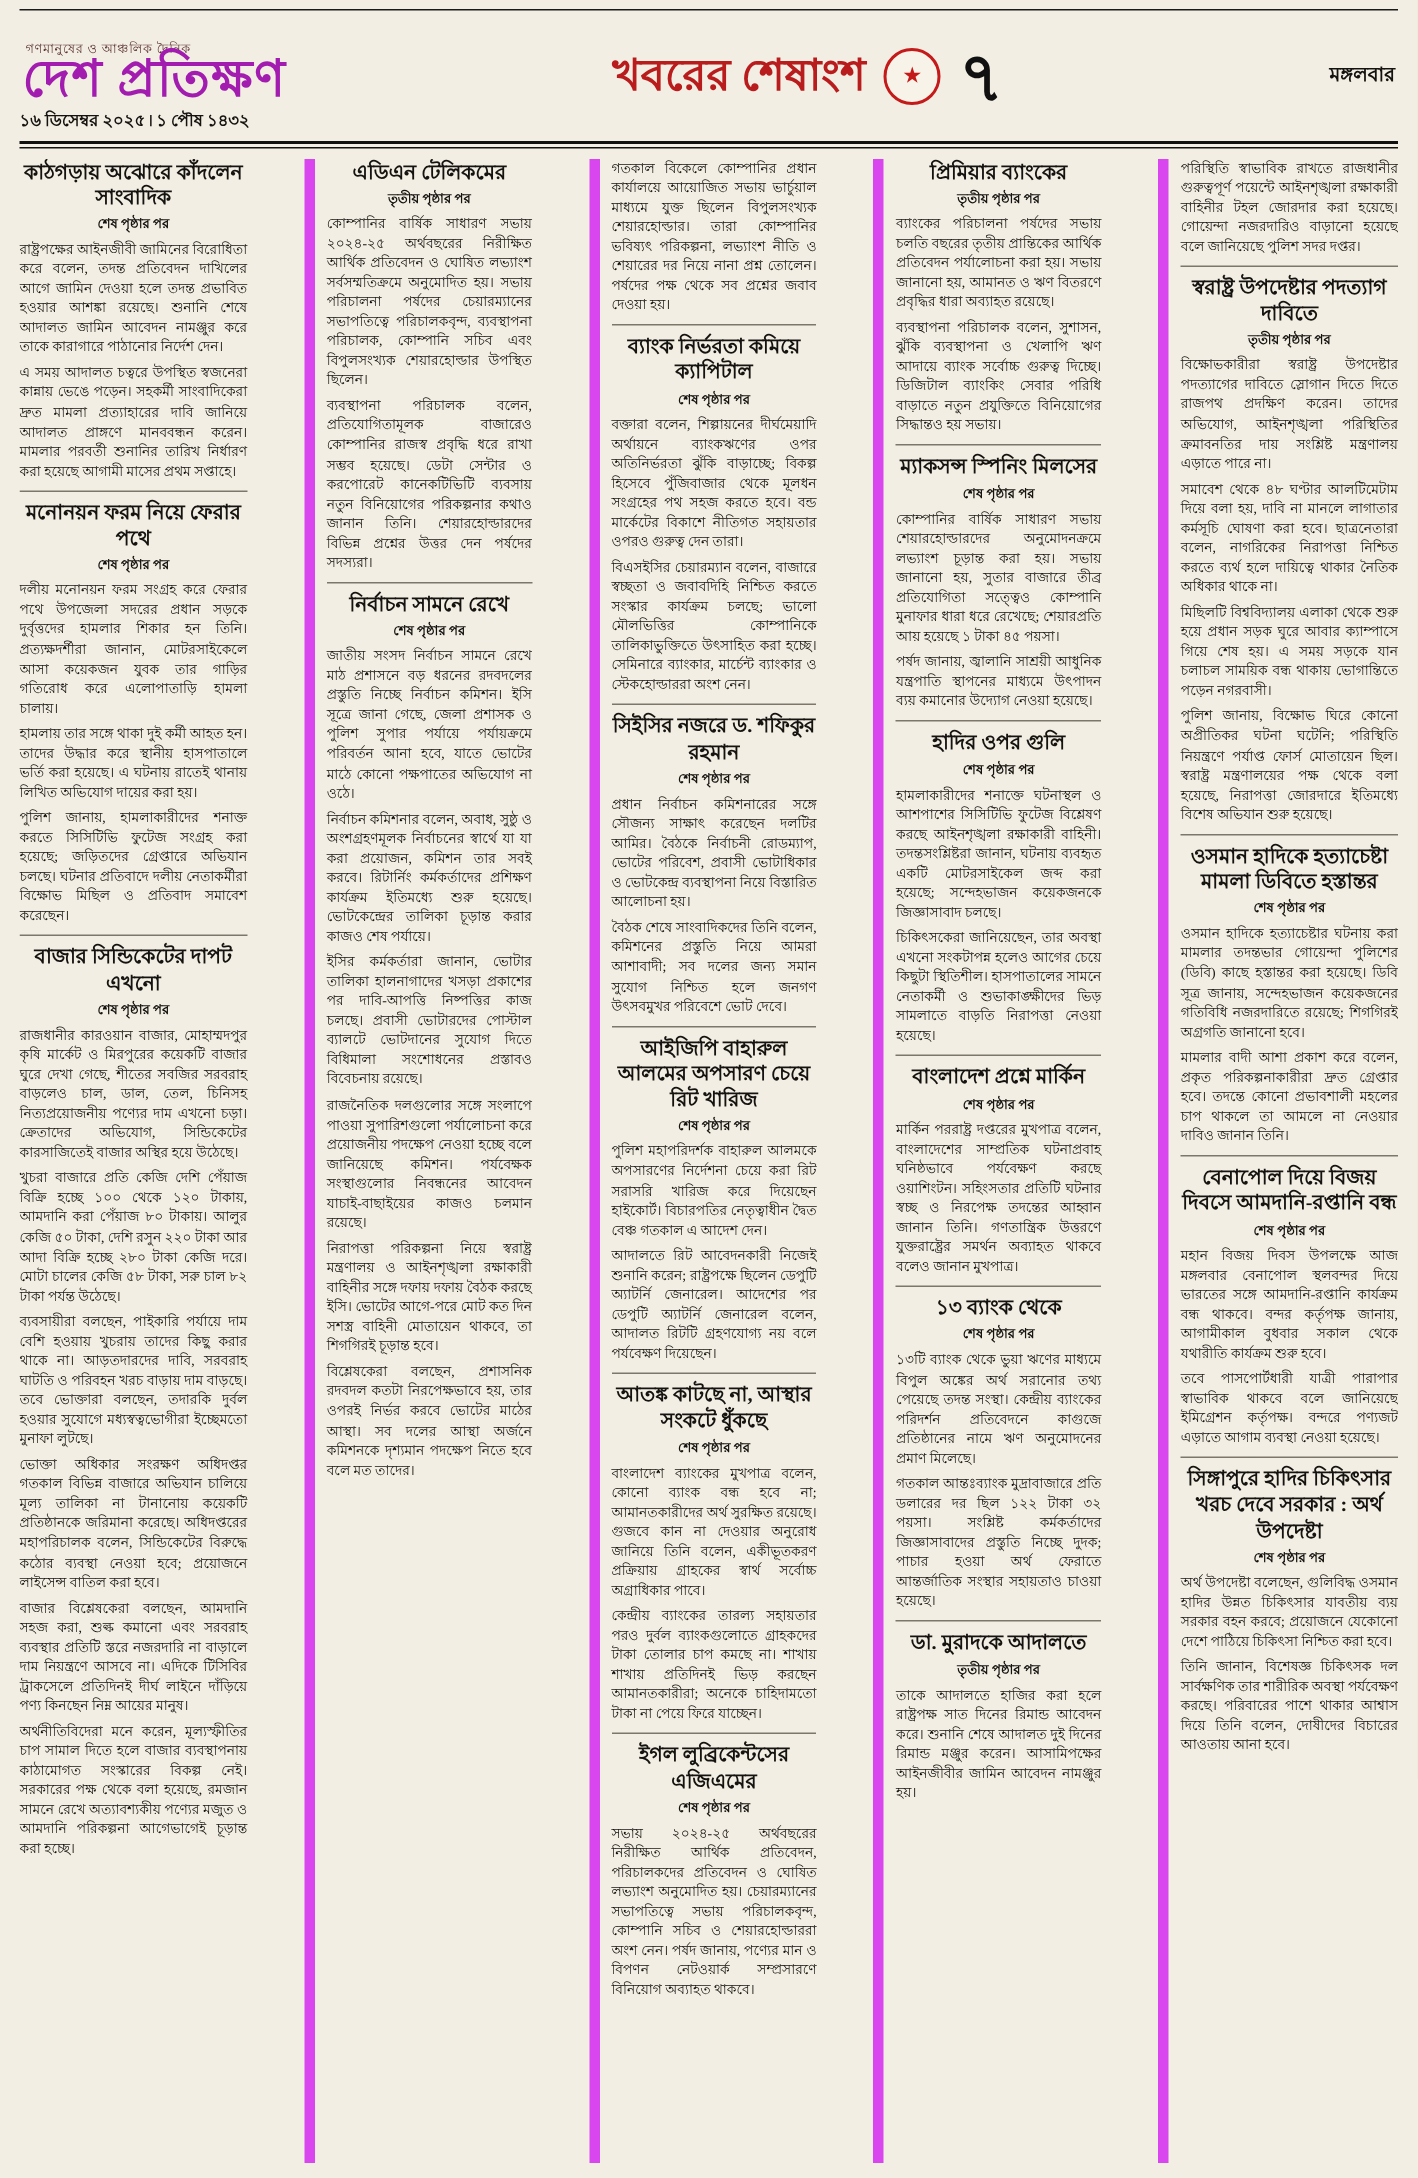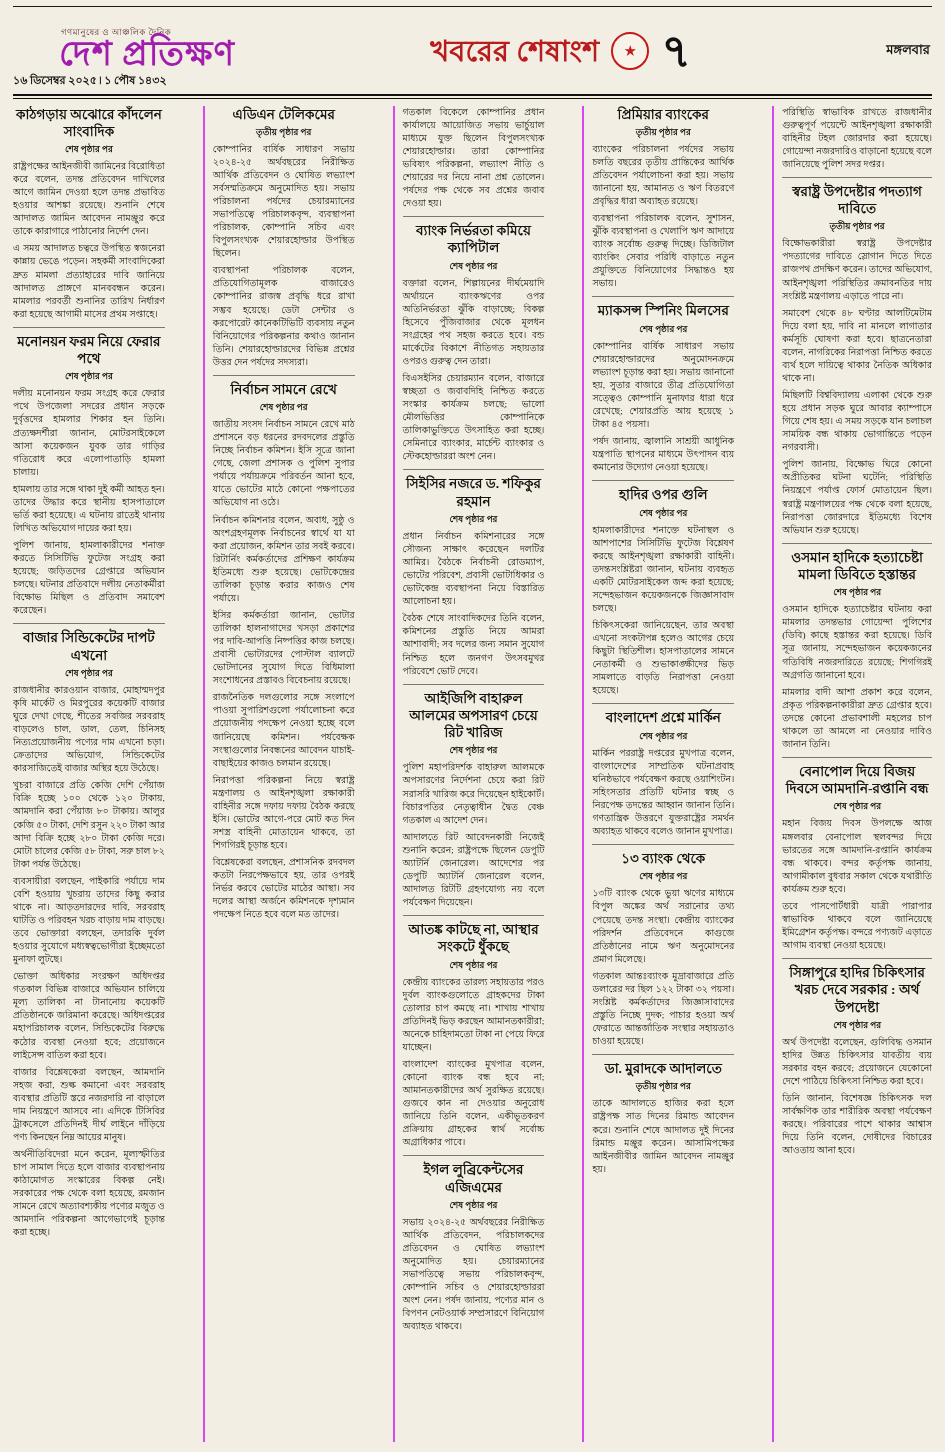--- a/index.html
+++ b/index.html
@@ -12,21 +12,21 @@
   .page{
     width:945px;height:1452px;box-sizing:border-box;
     padding:6px 13px 10px;
     background:#f2eee3;
     display:flex;flex-direction:column;
   }
   .top-rule{border-top:1.5px solid #1a1a1a;}
   
   .masthead{
     display:flex;align-items:flex-end;justify-content:space-between;
-    padding:4px 2px 0;height:60px;margin-left:44px;
+    padding:4px 2px 0;height:60px;
   }
   .logo-block{line-height:1.05;}
   .tagline{font-size:8.5px;letter-spacing:.5px;color:#5a3030;margin-left:2px;}
   .paper-name{
     font-size:34px;font-weight:800;color:#a21caf;
     letter-spacing:1px;line-height:1.0;
   }
   .section-block{display:flex;align-items:center;gap:12px;}
   .section-title{font-size:29px;font-weight:800;color:#b91c1c;line-height:1;}
   .seal{
@@ -41,21 +41,21 @@
     padding:1px 170px 3px 0;
   }
   .rule-thick{border-top:2.5px solid #111;}
   .rule-thin{border-top:1px solid #111;margin-top:1.5px;}
   
   .columns{
     flex:1;display:grid;grid-template-columns:repeat(5,1fr);
     margin-top:7px;overflow:hidden;gap:30px;
   }
   .col{
-    overflow:hidden;padding:0 8px;border-left:2px solid #d946ef;
+    overflow:hidden;padding:0 8px;border-left:7px solid #d946ef;
     min-width:0;
   }
   .col:first-child{border-left:none;padding-left:0;}
   .col:last-child{padding-right:0;}
   
   .article + .article{border-top:1px solid #7d776b;margin-top:6px;padding-top:5px;}
   .headline{
     font-size:13.5px;font-weight:800;text-align:center;
     line-height:1.28;margin:0 0 2px;
   }
@@ -155,22 +155,22 @@
         </article>
         <article class="article">
           <h2 class="headline">আইজিপি বাহারুল আলমের অপসারণ চেয়ে রিট খারিজ</h2>
           <div class="continuation">শেষ পৃষ্ঠার পর</div>
           <p class="body-text">পুলিশ মহাপরিদর্শক বাহারুল আলমকে অপসারণের নির্দেশনা চেয়ে করা রিট সরাসরি খারিজ করে দিয়েছেন হাইকোর্ট। বিচারপতির নেতৃত্বাধীন দ্বৈত বেঞ্চ গতকাল এ আদেশ দেন।</p>
           <p class="body-text">আদালতে রিট আবেদনকারী নিজেই শুনানি করেন; রাষ্ট্রপক্ষে ছিলেন ডেপুটি অ্যাটর্নি জেনারেল। আদেশের পর ডেপুটি অ্যাটর্নি জেনারেল বলেন, আদালত রিটটি গ্রহণযোগ্য নয় বলে পর্যবেক্ষণ দিয়েছেন।</p>
         </article>
         <article class="article">
           <h2 class="headline">আতঙ্ক কাটছে না, আস্থার সংকটে ধুঁকছে</h2>
           <div class="continuation">শেষ পৃষ্ঠার পর</div>
+          <p class="body-text">বাংলাদেশ ব্যাংকের মুখপাত্র বলেন, কোনো ব্যাংক বন্ধ হবে না; আমানতকারীদের অর্থ সুরক্ষিত রয়েছে। গুজবে কান না দেওয়ার অনুরোধ জানিয়ে তিনি বলেন, একীভূতকরণ প্রক্রিয়ায় গ্রাহকের স্বার্থ সর্বোচ্চ অগ্রাধিকার পাবে।</p>
           <p class="body-text">কেন্দ্রীয় ব্যাংকের তারল্য সহায়তার পরও দুর্বল ব্যাংকগুলোতে গ্রাহকদের টাকা তোলার চাপ কমছে না। শাখায় শাখায় প্রতিদিনই ভিড় করছেন আমানতকারীরা; অনেকে চাহিদামতো টাকা না পেয়ে ফিরে যাচ্ছেন।</p>
-          <p class="body-text">বাংলাদেশ ব্যাংকের মুখপাত্র বলেন, কোনো ব্যাংক বন্ধ হবে না; আমানতকারীদের অর্থ সুরক্ষিত রয়েছে। গুজবে কান না দেওয়ার অনুরোধ জানিয়ে তিনি বলেন, একীভূতকরণ প্রক্রিয়ায় গ্রাহকের স্বার্থ সর্বোচ্চ অগ্রাধিকার পাবে।</p>
         </article>
         <article class="article">
           <h2 class="headline">ইগল লুব্রিকেন্টসের এজিএমের</h2>
           <div class="continuation">শেষ পৃষ্ঠার পর</div>
           <p class="body-text">সভায় ২০২৪-২৫ অর্থবছরের নিরীক্ষিত আর্থিক প্রতিবেদন, পরিচালকদের প্রতিবেদন ও ঘোষিত লভ্যাংশ অনুমোদিত হয়। চেয়ারম্যানের সভাপতিত্বে সভায় পরিচালকবৃন্দ, কোম্পানি সচিব ও শেয়ারহোল্ডাররা অংশ নেন। পর্ষদ জানায়, পণ্যের মান ও বিপণন নেটওয়ার্ক সম্প্রসারণে বিনিয়োগ অব্যাহত থাকবে।</p>
         </article>
       </section>
     <section class="col">
         <article class="article">
           <h2 class="headline">প্রিমিয়ার ব্যাংকের</h2>

